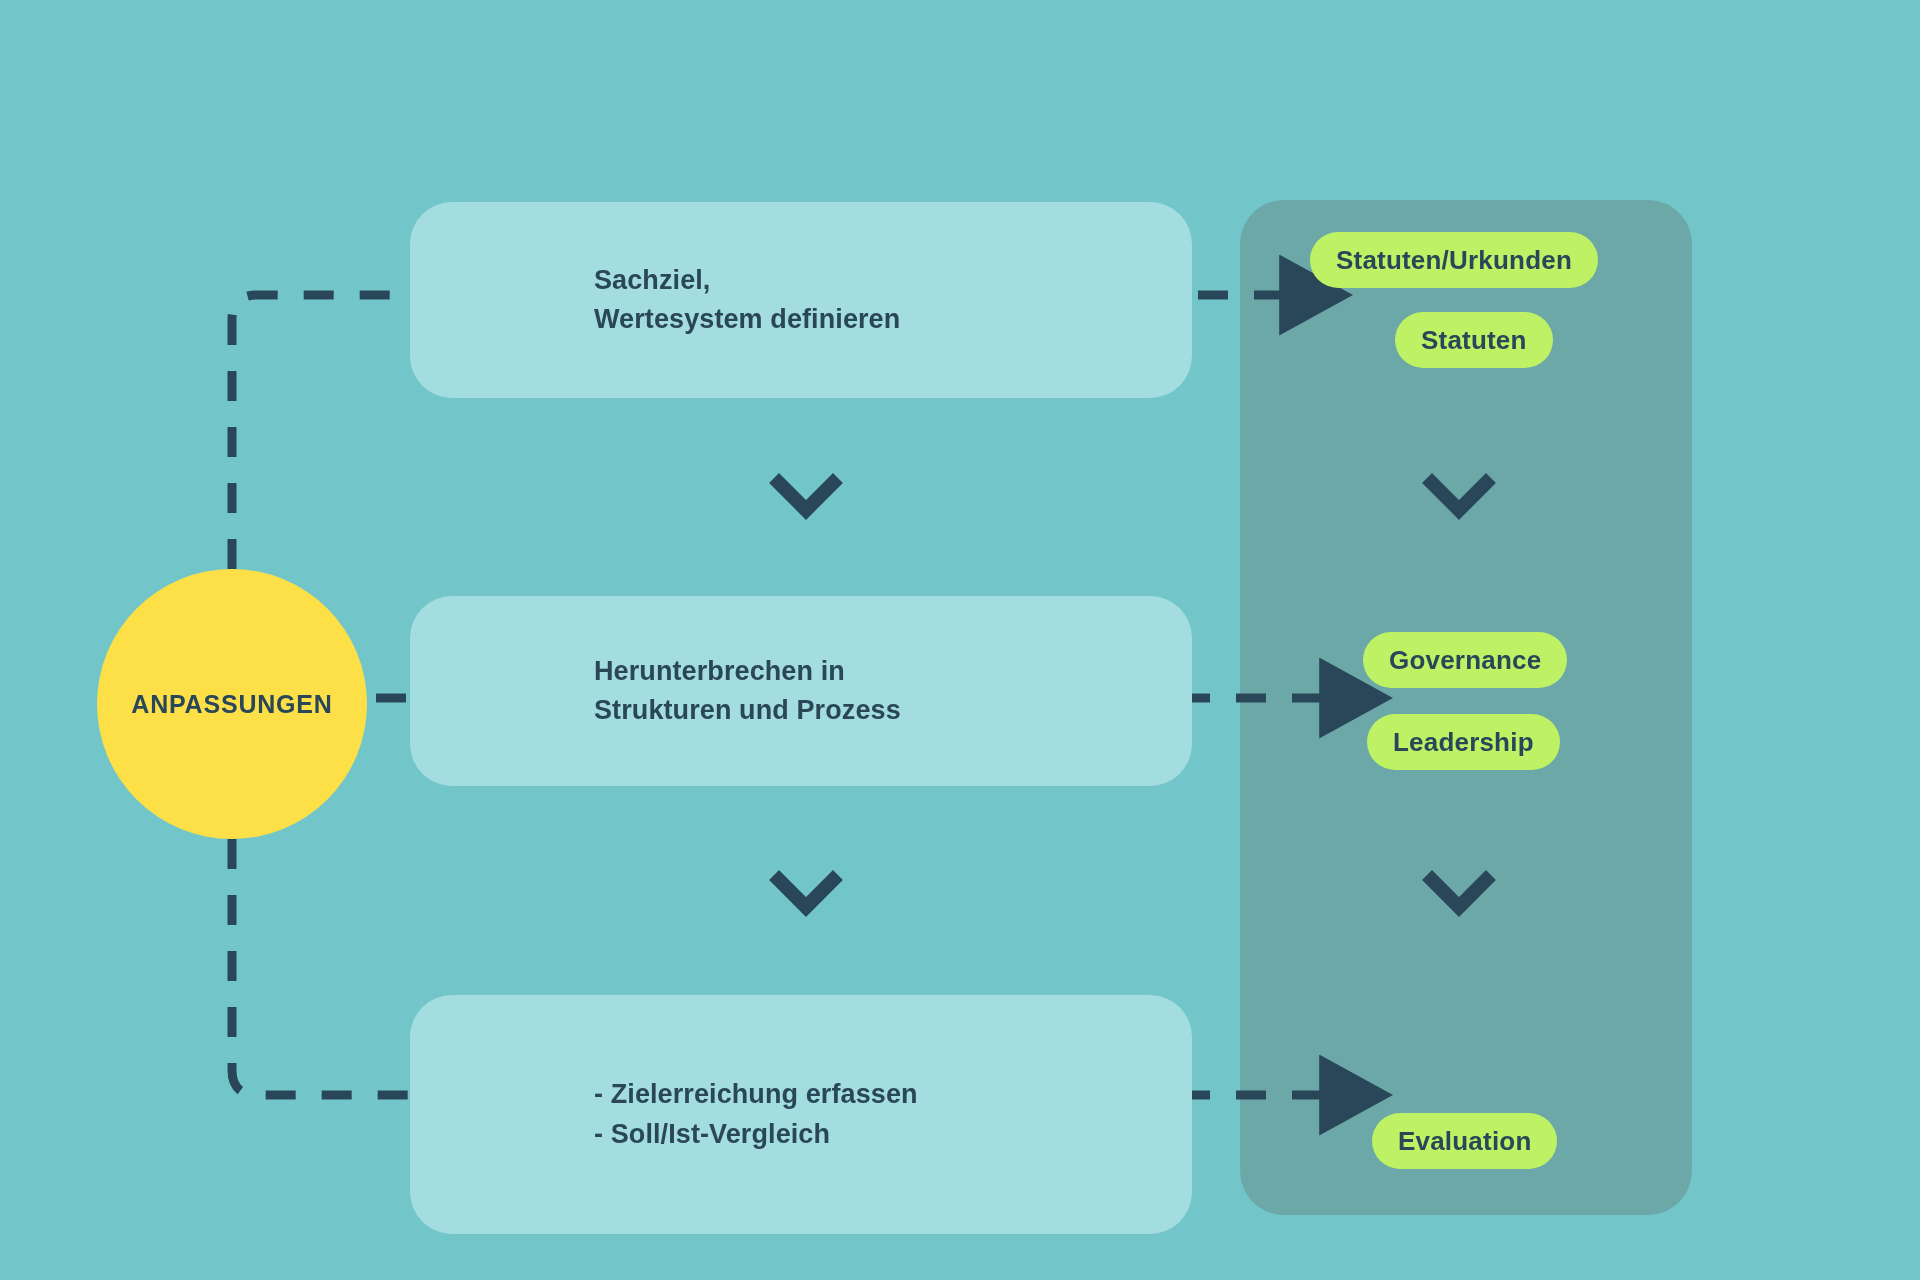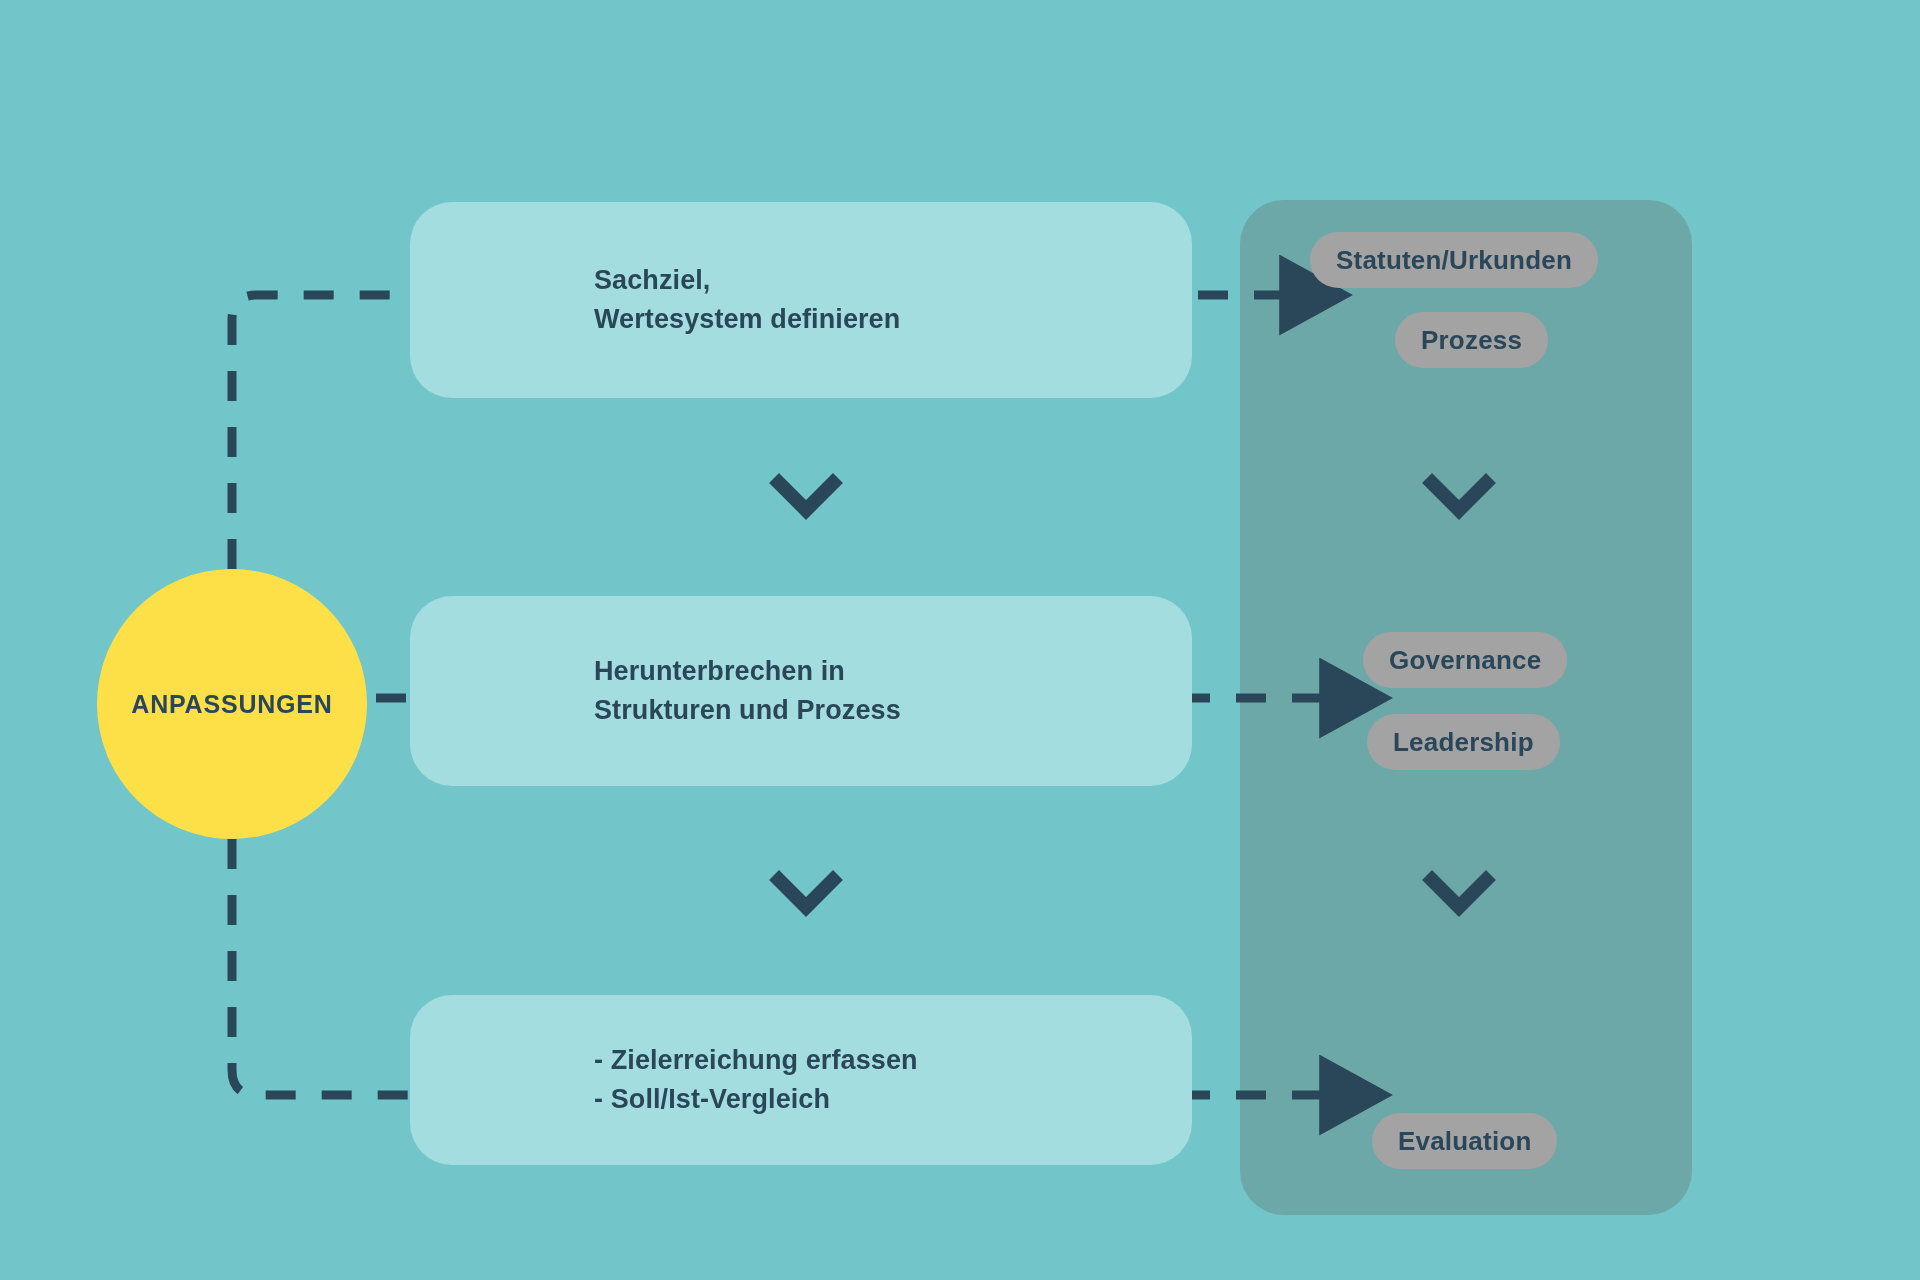--- a/index.html
+++ b/index.html
@@ -38,21 +38,21 @@
     width: 782px;
     background: #a3dde0;
     border-radius: 42px;
     display: flex;
     align-items: center;
     box-sizing: border-box;
     padding-left: 184px;
   }
   .step-box.row1 { top: 162px; height: 196px; }
   .step-box.row2 { top: 556px; height: 190px; }
-  .step-box.row3 { top: 955px; height: 170px; }
+  .step-box.row3 { top: 955px; height: 239px; }
 
   .step-text {
     color: #2a4759;
     font-size: 27px;
     font-weight: bold;
     line-height: 1.45;
     letter-spacing: .1px;
     white-space: pre-line;
   }
 
@@ -72,21 +72,21 @@
   .adjust-node .label {
     color: #2a4759;
     font-size: 25px;
     font-weight: bold;
     letter-spacing: .8px;
   }
 
   
   .pill {
     position: absolute;
-    background: #a3a3a3;
+    background: #bef264;
     color: #2a4759;
     border-radius: 999px;
     font-size: 26px;
     font-weight: bold;
     display: flex;
     align-items: center;
     justify-content: center;
     height: 56px;
     padding: 0 26px;
     white-space: nowrap;
@@ -167,20 +167,20 @@
   <div class="step-box row3">
     <div class="step-text">- Zielerreichung erfassen
 - Soll/Ist-Vergleich</div>
   </div>
 
   <div class="adjust-node">
     <span class="label">ANPASSUNGEN</span>
   </div>
 
   <div class="pill" style="left:1310px; top:192px;">Statuten/Urkunden</div>
-  <div class="pill" style="left:1395px; top:272px;">Prozess</div>
+  <div class="pill" style="left:1395px; top:272px;">Statuten</div>
 
   <div class="pill" style="left:1367px; top:674px;">Leadership</div>
   <div class="pill" style="left:1363px; top:592px;">Governance</div>
 
   <div class="pill" style="left:1372px; top:1073px;">Evaluation</div>
 
 </div>
 
 </body></html>

